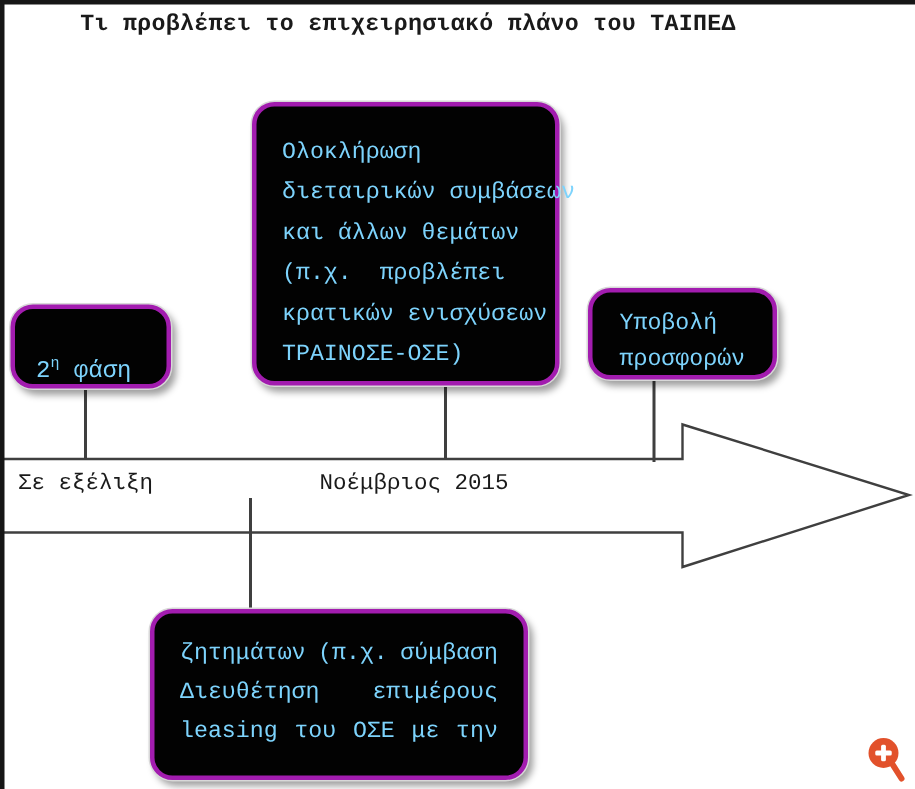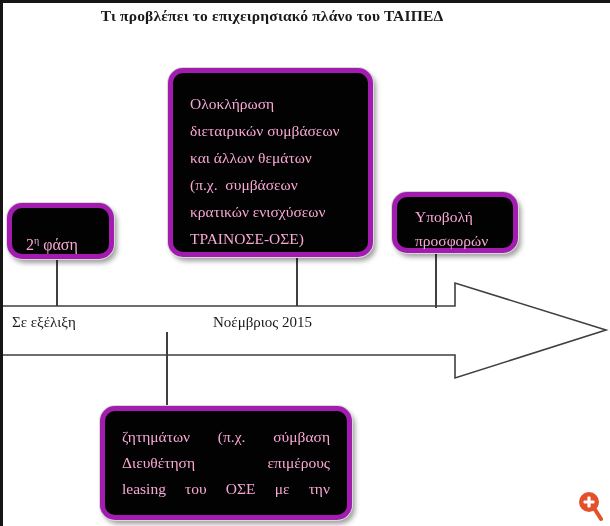--- a/index.html
+++ b/index.html
@@ -1,32 +1,32 @@
 <!DOCTYPE html>
 <html><head>
 <meta charset="utf-8">
 <style>
   html,body{margin:0;padding:0;background:#ffffff;}
   #stage{
     position:relative;width:610px;height:526px;background:#ffffff;overflow:hidden;
-    font-family:Liberation Serif, serif;color:#1a1a1a;
+    font-family:Liberation Mono, monospace;color:#1a1a1a;
   }
   
   .frame-top{position:absolute;left:0;top:0;width:610px;height:3px;background:#161616;z-index:6;}
   .frame-left{position:absolute;left:0;top:0;width:3px;height:526px;background:#161616;z-index:6;}
 
   .title{
     position:absolute;left:272px;top:7px;transform:translateX(-50%);
     font-size:15.5px;font-weight:bold;white-space:nowrap;letter-spacing:0.2px;
   }
 
   
   .blackbox{
-    position:absolute;background:#020202;color:#f9a8d4;
-    border:5px solid #a21caf;border-radius:15px;
+    position:absolute;background:#020202;color:#7dd3fc;
+    border:3px solid #a21caf;border-radius:15px;
     box-shadow:0 0 0 1px #d8d8d8, 3px 4px 5px rgba(0,0,0,0.38);
     box-sizing:border-box;z-index:4;
   }
   .box-completion{left:168px;top:68px;width:205px;height:189px;padding:17px 10px 0 17px;
     font-size:15.5px;line-height:27px;}
   .box-phase{left:7px;top:203px;width:107px;height:56px;padding:0 0 0 14px;
     font-size:16px;display:flex;align-items:flex-end;}
   .box-phase sup{font-size:10px;line-height:0;vertical-align:super;}
   .box-offers{left:392px;top:192px;width:126px;height:61px;padding:8px 0 0 18px;
     font-size:15.5px;line-height:24px;}
@@ -72,21 +72,21 @@
   <div class="connector conn-offers"></div>
   <div class="connector conn-settlement"></div>
 
   <div class="tl-label tl-0">Σε εξέλιξη</div>
   <div class="tl-label tl-2">Νοέμβριος 2015</div>
 
   <div class="blackbox box-completion">
       <div class="pline">Ολοκλήρωση</div>
       <div class="pline">διεταιρικών συμβάσεων</div>
       <div class="pline">και άλλων θεμάτων</div>
-      <div class="pline">(π.χ.  συμβάσεων</div>
+      <div class="pline">(π.χ.  προβλέπει</div>
       <div class="pline">κρατικών ενισχύσεων</div>
       <div class="pline">ΤΡΑΙΝΟΣΕ-ΟΣΕ)</div>
     </div>
 
   <div class="blackbox box-phase">
     <span><span>2</span><sup>η</sup><span> φάση</span></span>
   </div>
 
   <div class="blackbox box-offers">
       <div class="pline">Υποβολή</div>

